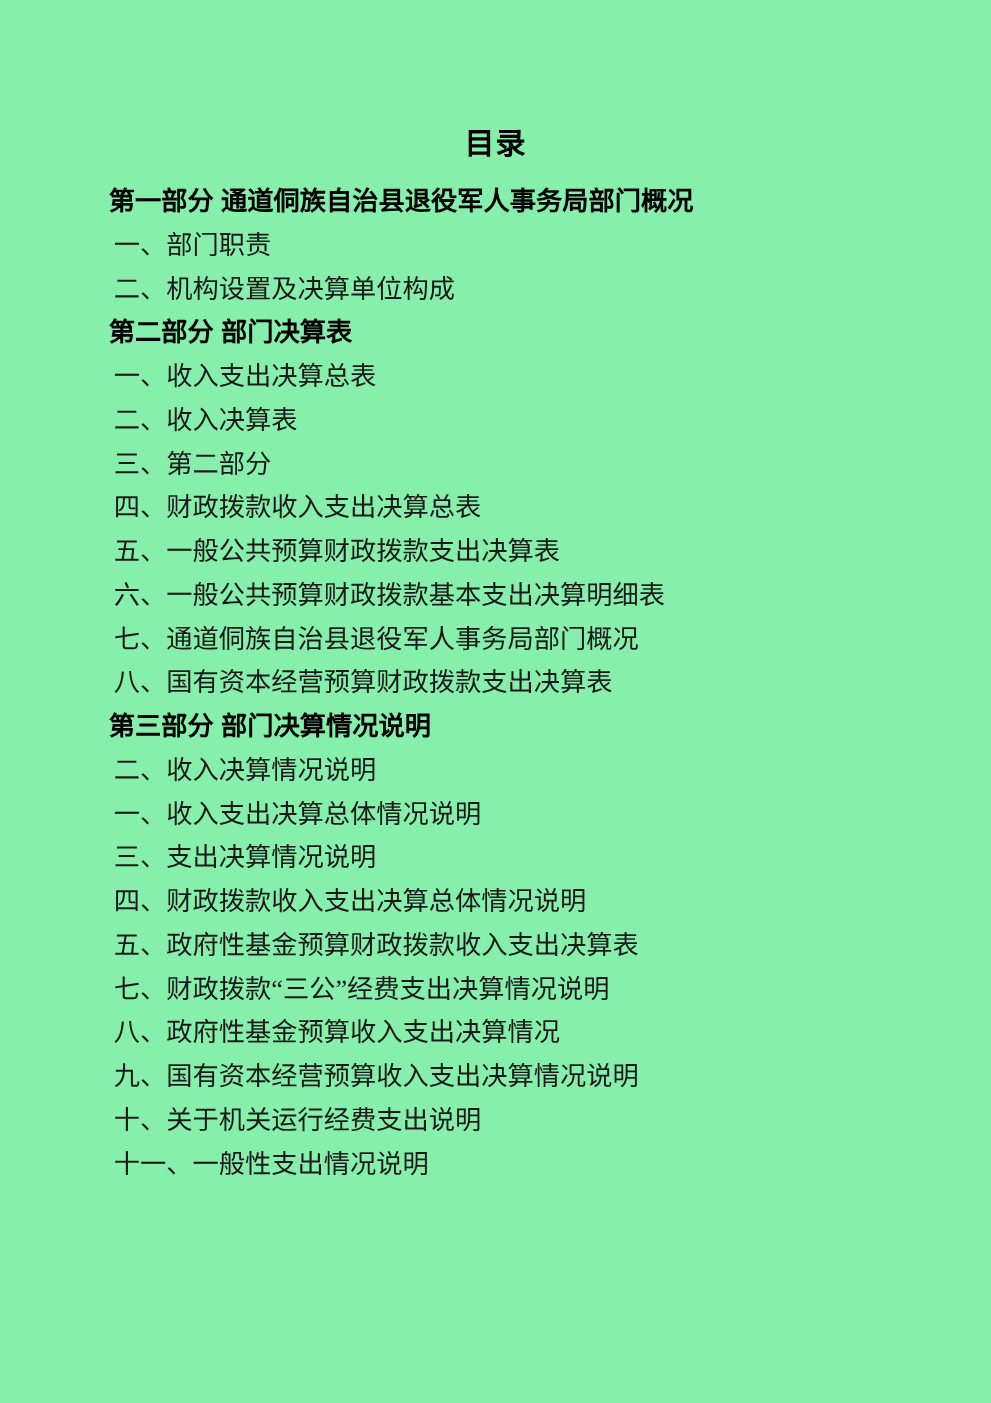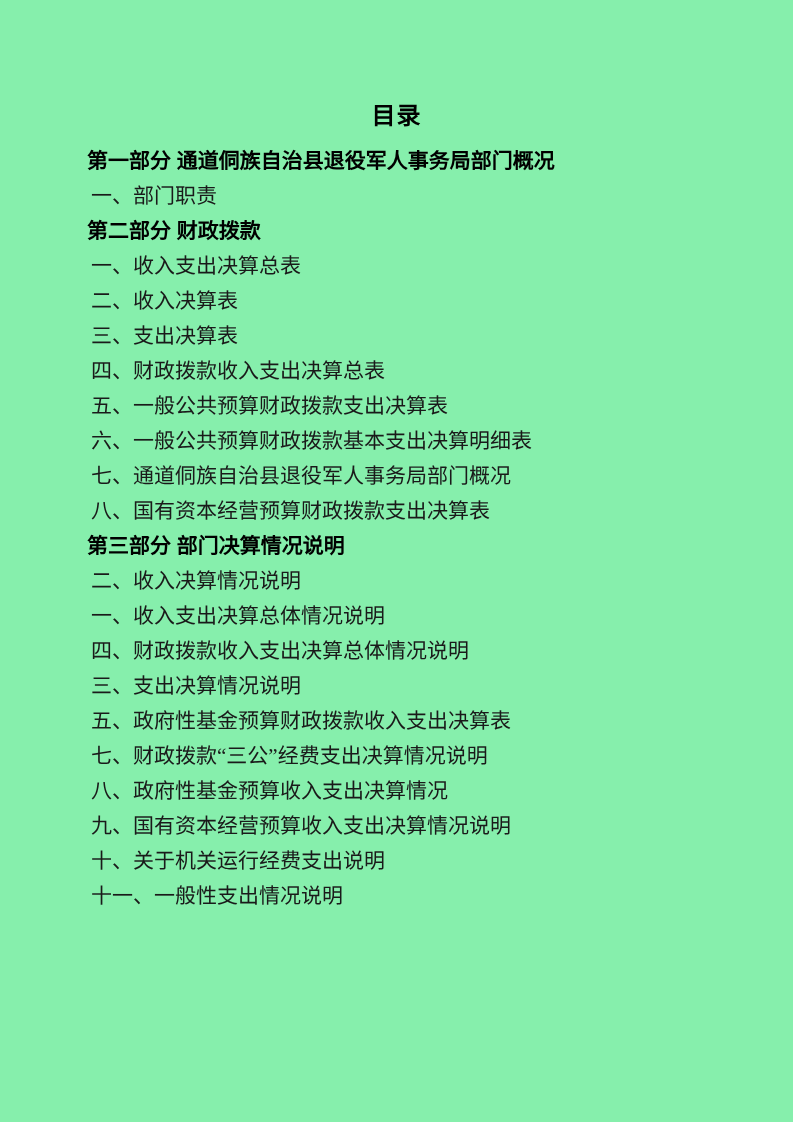--- a/index.html
+++ b/index.html
@@ -59,32 +59,35 @@
   <div class="doc-title">目录</div>
 
   <div class="toc">
 
     <div class="line">
       <span class="section-heading">第一部分 通道侗族自治县退役军人事务局部门概况</span>
     </div>
     <div class="line">
       <span class="toc-item">一、部门职责</span>
     </div>
+    <div class="line">
+      <span class="toc-item">二、机构设置及决算单位构成</span>
+    </div>
 
     <div class="line">
-      <span class="section-heading">第二部分 财政拨款</span>
+      <span class="section-heading">第二部分 部门决算表</span>
     </div>
     <div class="line">
       <span class="toc-item">一、收入支出决算总表</span>
     </div>
     <div class="line">
       <span class="toc-item">二、收入决算表</span>
     </div>
     <div class="line">
-      <span class="toc-item">三、支出决算表</span>
+      <span class="toc-item">三、第二部分</span>
     </div>
     <div class="line">
       <span class="toc-item">四、财政拨款收入支出决算总表</span>
     </div>
     <div class="line">
       <span class="toc-item">五、一般公共预算财政拨款支出决算表</span>
     </div>
     <div class="line">
       <span class="toc-item">六、一般公共预算财政拨款基本支出决算明细表</span>
     </div>
@@ -98,24 +101,24 @@
     <div class="line">
       <span class="section-heading">第三部分 部门决算情况说明</span>
     </div>
     <div class="line">
       <span class="toc-item">二、收入决算情况说明</span>
     </div>
     <div class="line">
       <span class="toc-item">一、收入支出决算总体情况说明</span>
     </div>
     <div class="line">
-      <span class="toc-item">四、财政拨款收入支出决算总体情况说明</span>
+      <span class="toc-item">三、支出决算情况说明</span>
     </div>
     <div class="line">
-      <span class="toc-item">三、支出决算情况说明</span>
+      <span class="toc-item">四、财政拨款收入支出决算总体情况说明</span>
     </div>
     <div class="line">
       <span class="toc-item">五、政府性基金预算财政拨款收入支出决算表</span>
     </div>
     <div class="line">
       <span class="toc-item">七、财政拨款“三公”经费支出决算情况说明</span>
     </div>
     <div class="line">
       <span class="toc-item">八、政府性基金预算收入支出决算情况</span>
     </div>

